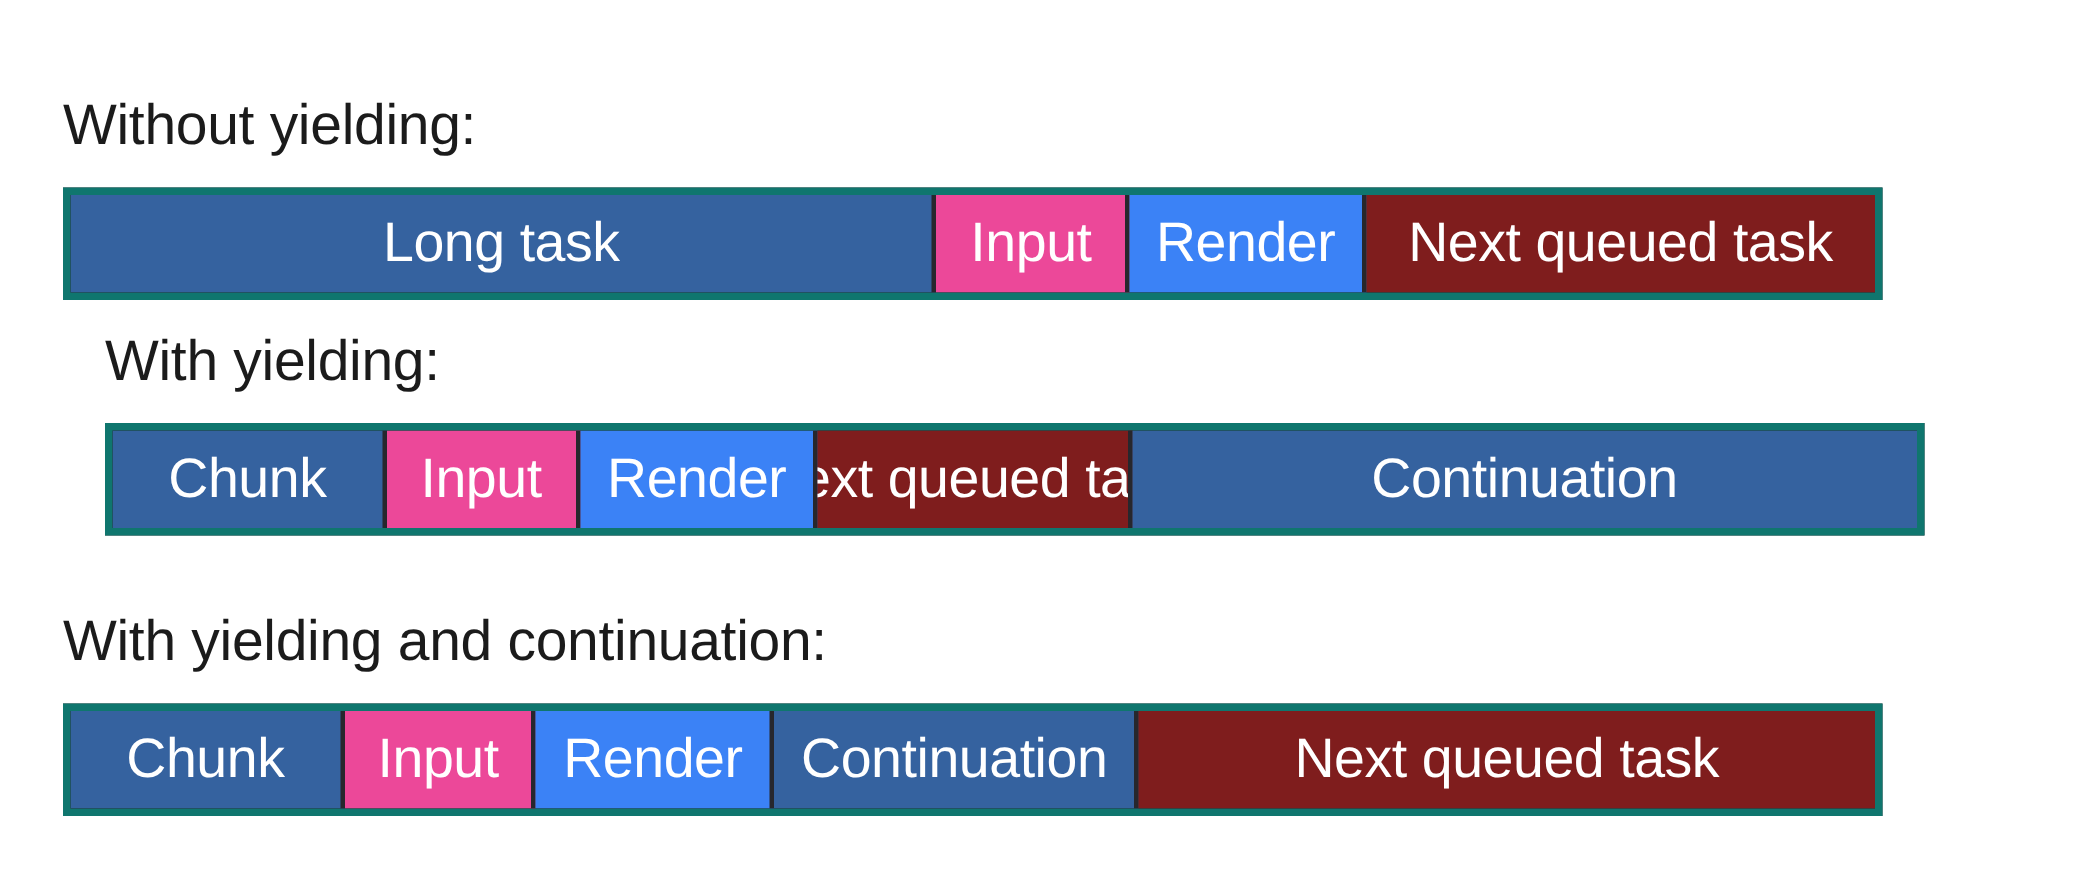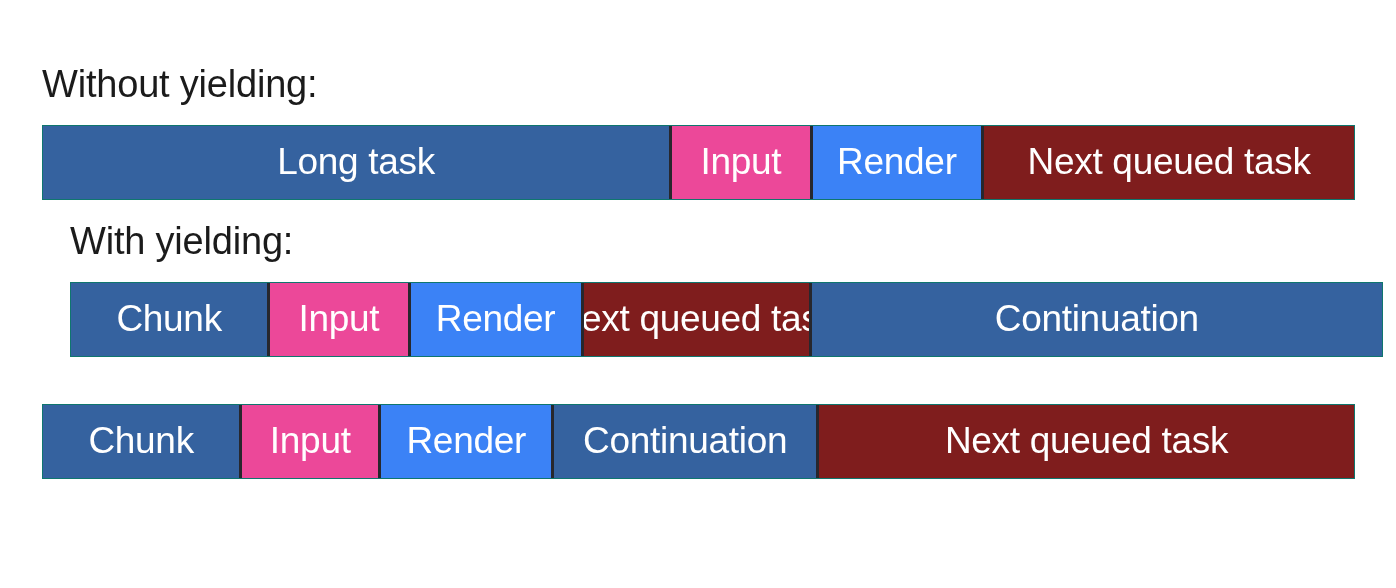--- a/index.html
+++ b/index.html
@@ -34,24 +34,24 @@
     color: #1b1b1b;
     font-weight: 400;
     letter-spacing: -0.2px;
     white-space: nowrap;
     margin: 0 0 17px 0;
     height: 48px;
   }
 
   .timeline {
     display: flex;
-    width: 1313px;
+    width: 1213px;
     height: 75px;
     box-sizing: border-box;
-    border: 1px solid #0f766e;
+    border: 5px solid #0f766e;
     background: #27272d;
     overflow: hidden;
   }
   .seg {
     display: flex;
     align-items: center;
     justify-content: center;
     box-sizing: border-box;
     height: 100%;
     color: #ffffff;
@@ -111,20 +111,21 @@
       <div class="seg seg-gray" style="width:17.4%">
         <span class="seg-label">Next queued task</span>
       </div>
       <div class="seg seg-blue" style="width:43.5%">
         <span class="seg-label">Continuation</span>
       </div>
     </div>
   </div>
 
   <div class="group group-3">
+    <div class="caption">With yielding and continuation:</div>
     <div class="timeline">
       <div class="seg seg-blue" style="width:15.2%">
         <span class="seg-label">Chunk</span>
       </div>
       <div class="seg seg-red" style="width:10.6%">
         <span class="seg-label">Input</span>
       </div>
       <div class="seg seg-green" style="width:13.2%">
         <span class="seg-label">Render</span>
       </div>

